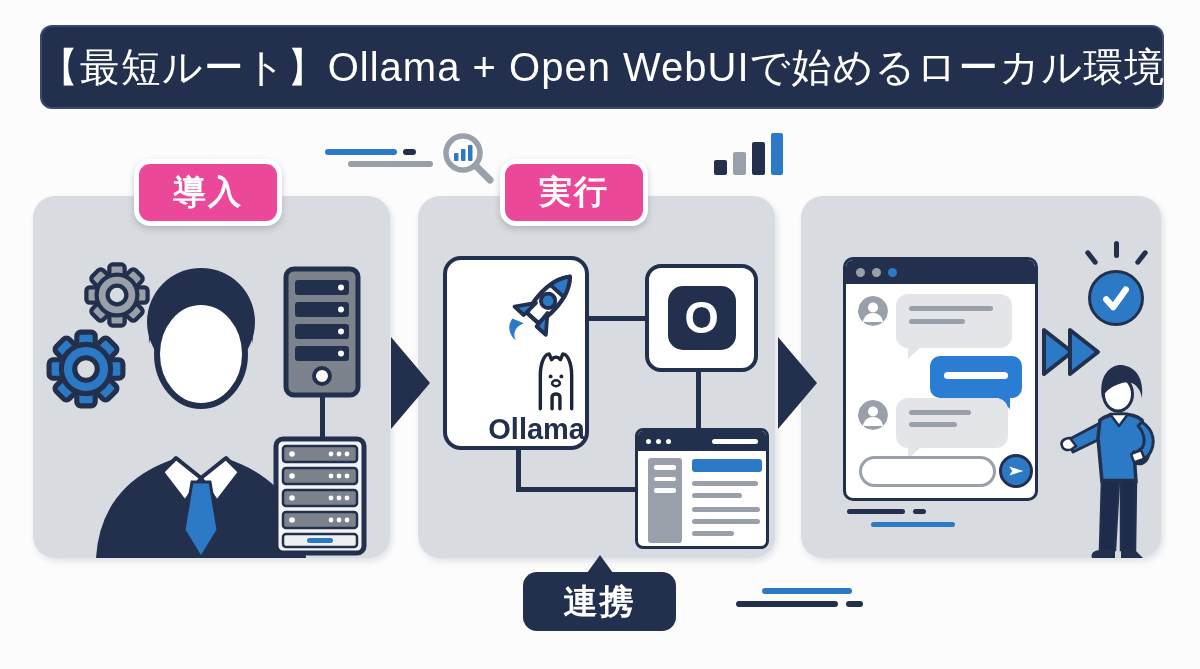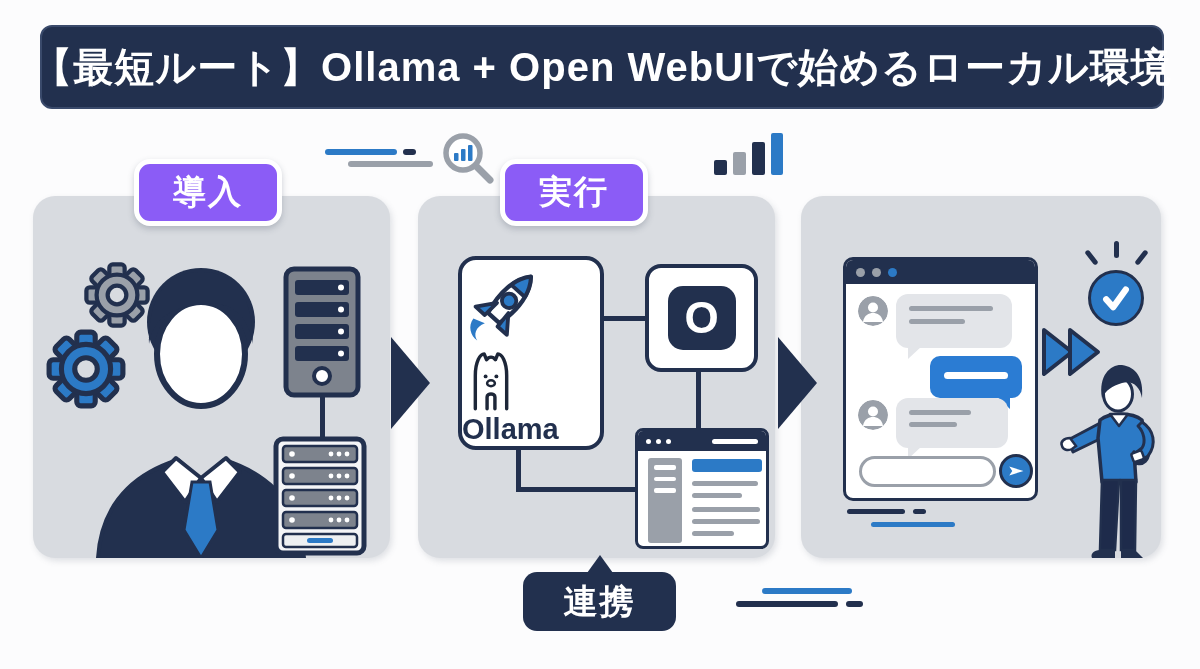--- a/index.html
+++ b/index.html
@@ -3,31 +3,31 @@
 <meta charset="utf-8">
 <style>
   html,body{margin:0;padding:0;background:#ffffff;}
   .stage{position:relative;width:1200px;height:669px;background:#fcfcfd;overflow:hidden;
          font-family:"Liberation Sans","DejaVu Sans",sans-serif;}
 
   
   .banner{position:absolute;left:40px;top:25px;width:1124px;height:84px;background:#22304e;
           border:2px solid #3a4a6b;border-radius:12px;display:flex;align-items:center;justify-content:center;
           box-sizing:border-box;}
-  .banner span{color:#ffffff;font-size:40px;font-weight:700;letter-spacing:1px;white-space:nowrap;}
+  .banner span{color:#ffffff;font-size:40px;font-weight:400;letter-spacing:1px;white-space:nowrap;}
 
   
   .panel{position:absolute;top:196px;height:362px;background:#d8dbe0;border-radius:22px;overflow:hidden;
          box-shadow:2px 3px 6px rgba(90,100,115,.18);}
   .panel.p1{left:33px;width:357px;}
   .panel.p2{left:418px;width:357px;}
   .panel.p3{left:801px;width:360px;}
 
   
-  .step{position:absolute;top:159px;height:57px;background:#8b5cf6;border:5px solid #ffffff;border-radius:16px;
+  .step{position:absolute;top:159px;height:57px;background:#ec4899;border:5px solid #ffffff;border-radius:16px;
         display:flex;align-items:center;justify-content:center;padding:0 34px;box-sizing:content-box;
         box-shadow:0 3px 6px rgba(60,70,90,.25);z-index:5;}
   .step span{color:#ffffff;font-size:33px;font-weight:800;letter-spacing:2px;white-space:nowrap;}
   .step.s1{left:134px;} .step.s2{left:500px;} .step.s3{left:904px;}
 
   
   .hline{position:absolute;height:6px;border-radius:3px;}
   .navy{background:#22304e;} .blue{background:#2c7ac6;} .grayline{background:#9aa0a9;}
   .deco-icon{position:absolute;}
 
@@ -38,23 +38,23 @@
 
   
   .panel .abs{position:absolute;}
   .tower-link{position:absolute;left:287px;top:200px;width:5px;height:42px;background:#22304e;}
 
   .caption-local{position:absolute;left:33px;top:576px;width:357px;text-align:center;
                  color:#22304e;font-size:38px;font-weight:800;letter-spacing:1px;}
 
   
   .conn{position:absolute;background:#22304e;}
-  .ollama-card{position:absolute;left:40px;top:60px;width:146px;height:194px;background:#ffffff;
+  .ollama-card{position:absolute;left:25px;top:60px;width:146px;height:194px;background:#ffffff;
                border:4px solid #22304e;border-radius:18px;box-sizing:border-box;display:flex;
-               flex-direction:column;align-items:flex-start;}
+               flex-direction:column;align-items:flex-end;}
   .ollama-card .word{color:#22304e;font-size:29px;font-weight:800;margin-top:2px;}
   .o-card{position:absolute;left:227px;top:68px;width:113px;height:108px;background:#ffffff;
           border:4px solid #22304e;border-radius:16px;box-sizing:border-box;display:flex;
           align-items:center;justify-content:center;}
   .o-tile{width:68px;height:64px;background:#22304e;border-radius:15px;display:flex;align-items:center;
           justify-content:center;}
   .o-tile span{color:#ffffff;font-size:44px;font-weight:800;}
   .mini-browser{position:absolute;left:217px;top:232px;width:134px;height:121px;background:#ffffff;
                 border:3.5px solid #22304e;border-radius:8px;box-sizing:border-box;overflow:hidden;}
   .mb-bar{height:20px;background:#22304e;display:flex;align-items:center;gap:5px;padding:0 8px;}

